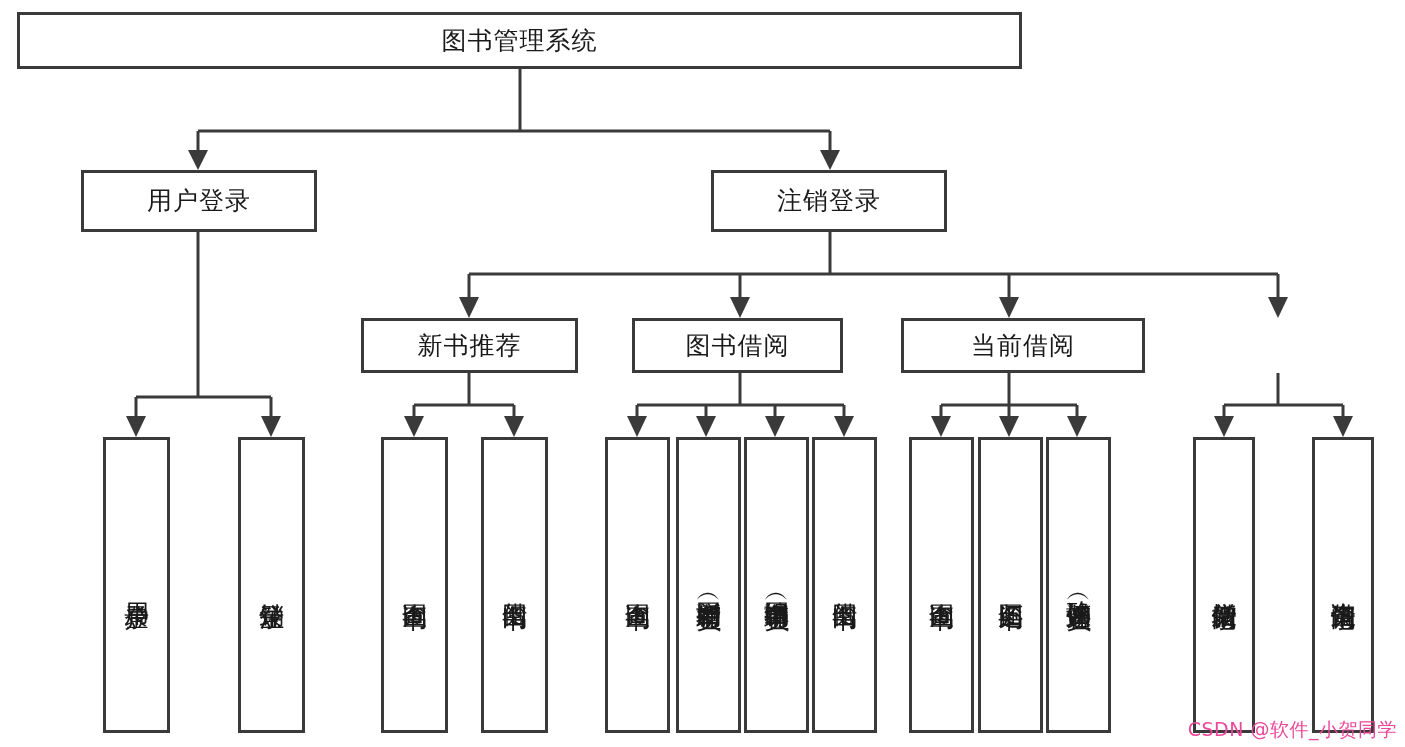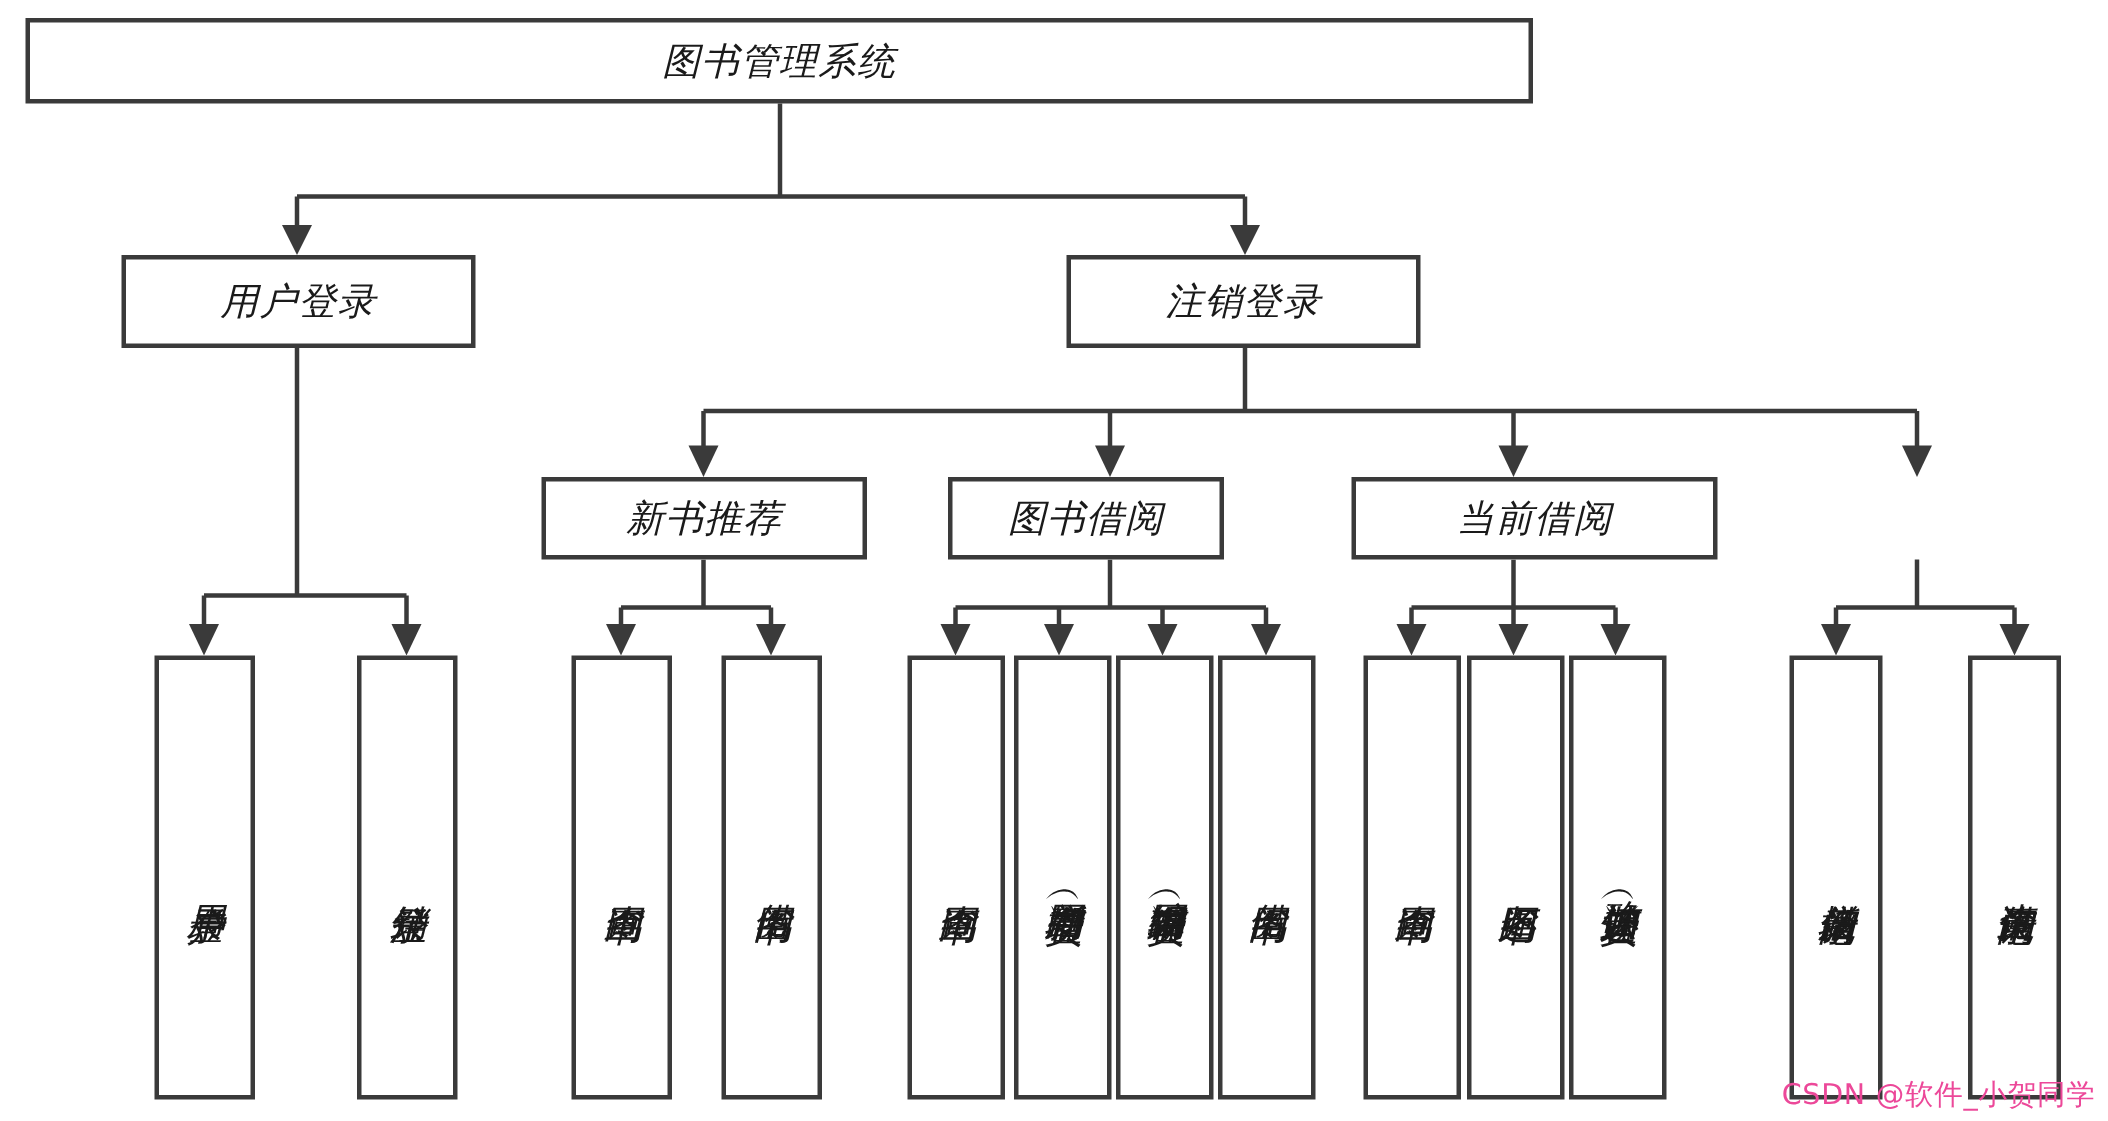--- a/index.html
+++ b/index.html
@@ -20,21 +20,20 @@
   
   .node {
     position: absolute;
     box-sizing: border-box;
     border: 3px solid #3a3a3a;
     background: #ffffff;
     display: flex;
     align-items: center;
     justify-content: center;
     color: #1a1a1a;
-    font-style: italic;
   }
   .node.h .label {
     font-size: 25px;
     line-height: 1.1;
     letter-spacing: 1px;
     white-space: nowrap;
   }
   .node.root .label { font-size: 25px; }
   .node.v {
     align-items: center;
@@ -151,21 +150,21 @@
   <div class="node h" style="left:81px; top:170px; width:236px; height:62px;">
     <span class="label">用户登录</span>
   </div>
   <div class="node h" style="left:711px; top:170px; width:236px; height:62px;">
     <span class="label">注销登录</span>
   </div>
 
   <div class="node h" style="left:361px; top:318px; width:217px; height:55px;">
     <span class="label">新书推荐</span>
   </div>
-  <div class="node h" style="left:632px; top:318px; width:184px; height:55px;">
+  <div class="node h" style="left:632px; top:318px; width:211px; height:55px;">
     <span class="label">图书借阅</span>
   </div>
   <div class="node h" style="left:901px; top:318px; width:244px; height:55px;">
     <span class="label">当前借阅</span>
   </div>
 
   <div class="node v" style="left:103px; top:437px; width:67px; height:296px;">
     <span class="label">用户登录</span>
   </div>
   <div class="node v" style="left:238px; top:437px; width:67px; height:296px;">

